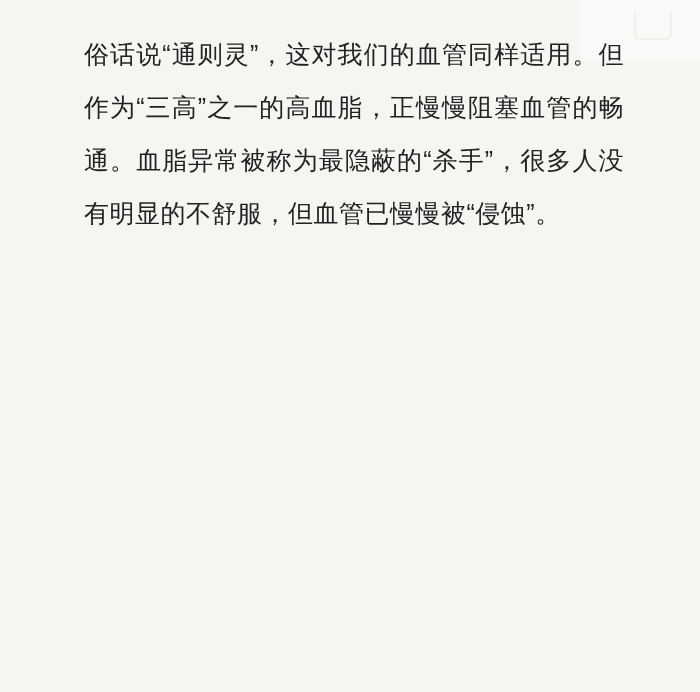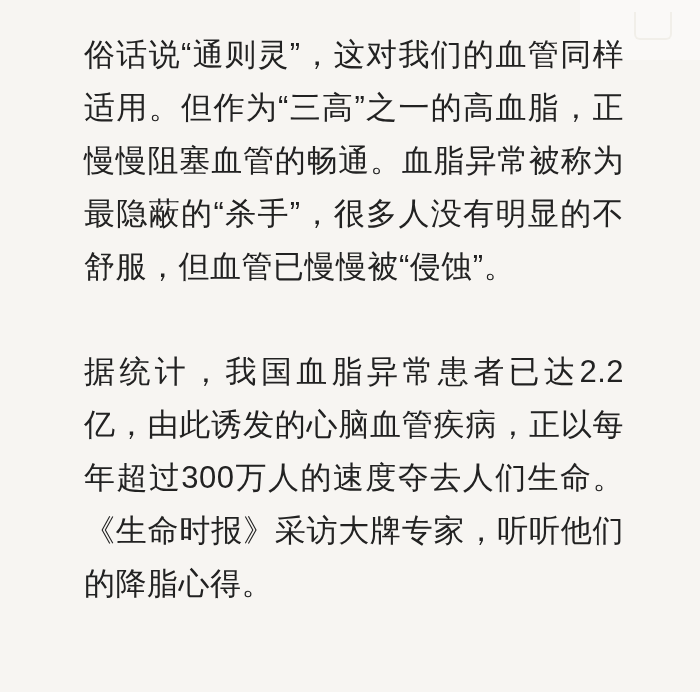--- a/index.html
+++ b/index.html
@@ -43,21 +43,21 @@
     border-bottom: 2px solid #f1efe9;
     border-radius: 0 0 6px 6px;
   }
   .article {
     position: absolute;
     left: 84px;
     top: 28px;
     width: 540px;
   }
   .paragraph {
-    font-size: 31px;
+    font-size: 25px;
     line-height: 53px;
     color: #222222;
     letter-spacing: 0.5px;
     text-align: justify;
     text-justify: inter-character;
     margin: 0 0 52px 0;
     font-family: "Liberation Sans", "DejaVu Sans", sans-serif;
     word-break: break-all;
   }
   .paragraph:last-child {
@@ -66,16 +66,15 @@
 </style>
 </head>
 <body>
 
 <div class="page">
 
   <div class="corner-mark"></div>
 
   <div class="article">
     <p class="paragraph">俗话说“通则灵”，这对我们的血管同样适用。但作为“三高”之一的高血脂，正慢慢阻塞血管的畅通。血脂异常被称为最隐蔽的“杀手”，很多人没有明显的不舒服，但血管已慢慢被“侵蚀”。</p>
-    <p class="paragraph">据统计，我国血脂异常患者已达2.2亿，由此诱发的心脑血管疾病，正以每年超过300万人的速度夺去人们生命。《生命时报》采访大牌专家，听听他们的降脂心得。</p>
   </div>
 
 </div>
 
 </body></html>

